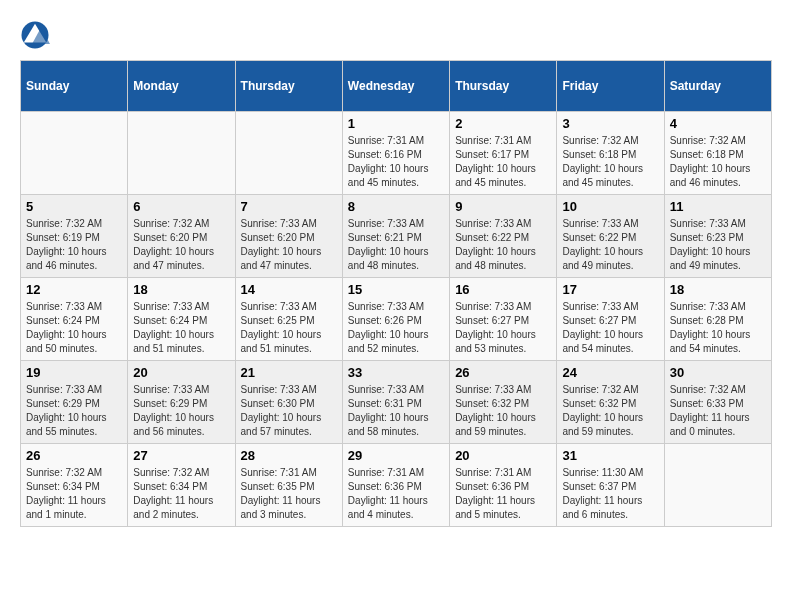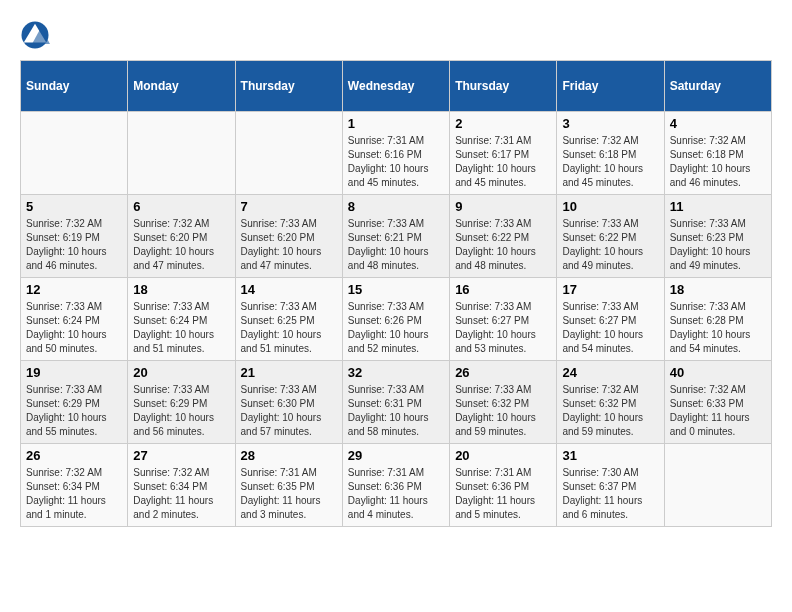--- a/index.html
+++ b/index.html
@@ -270,42 +270,42 @@
 and 56 minutes.</div>
         </td>
         <td>
           <div class="day-num">21</div>
           <div class="day-info" style="white-space: pre-line;">Sunrise: 7:33 AM
 Sunset: 6:30 PM
 Daylight: 10 hours
 and 57 minutes.</div>
         </td>
         <td>
-          <div class="day-num">32</div>
+          <div class="day-num">33</div>
           <div class="day-info" style="white-space: pre-line;">Sunrise: 7:33 AM
 Sunset: 6:31 PM
 Daylight: 10 hours
 and 58 minutes.</div>
         </td>
         <td>
           <div class="day-num">26</div>
           <div class="day-info" style="white-space: pre-line;">Sunrise: 7:33 AM
 Sunset: 6:32 PM
 Daylight: 10 hours
 and 59 minutes.</div>
         </td>
         <td>
           <div class="day-num">24</div>
           <div class="day-info" style="white-space: pre-line;">Sunrise: 7:32 AM
 Sunset: 6:32 PM
 Daylight: 10 hours
 and 59 minutes.</div>
         </td>
         <td>
-          <div class="day-num">40</div>
+          <div class="day-num">30</div>
           <div class="day-info" style="white-space: pre-line;">Sunrise: 7:32 AM
 Sunset: 6:33 PM
 Daylight: 11 hours
 and 0 minutes.</div>
         </td>
       </tr>
       <tr>
         <td>
           <div class="day-num">26</div>
           <div class="day-info" style="white-space: pre-line;">Sunrise: 7:32 AM
@@ -336,21 +336,21 @@
         </td>
         <td>
           <div class="day-num">20</div>
           <div class="day-info" style="white-space: pre-line;">Sunrise: 7:31 AM
 Sunset: 6:36 PM
 Daylight: 11 hours
 and 5 minutes.</div>
         </td>
         <td>
           <div class="day-num">31</div>
-          <div class="day-info" style="white-space: pre-line;">Sunrise: 7:30 AM
+          <div class="day-info" style="white-space: pre-line;">Sunrise: 11:30 AM
 Sunset: 6:37 PM
 Daylight: 11 hours
 and 6 minutes.</div>
         </td>
         <td class="empty"></td>
       </tr>
     </tbody>
 </table>
 
 </body></html>

